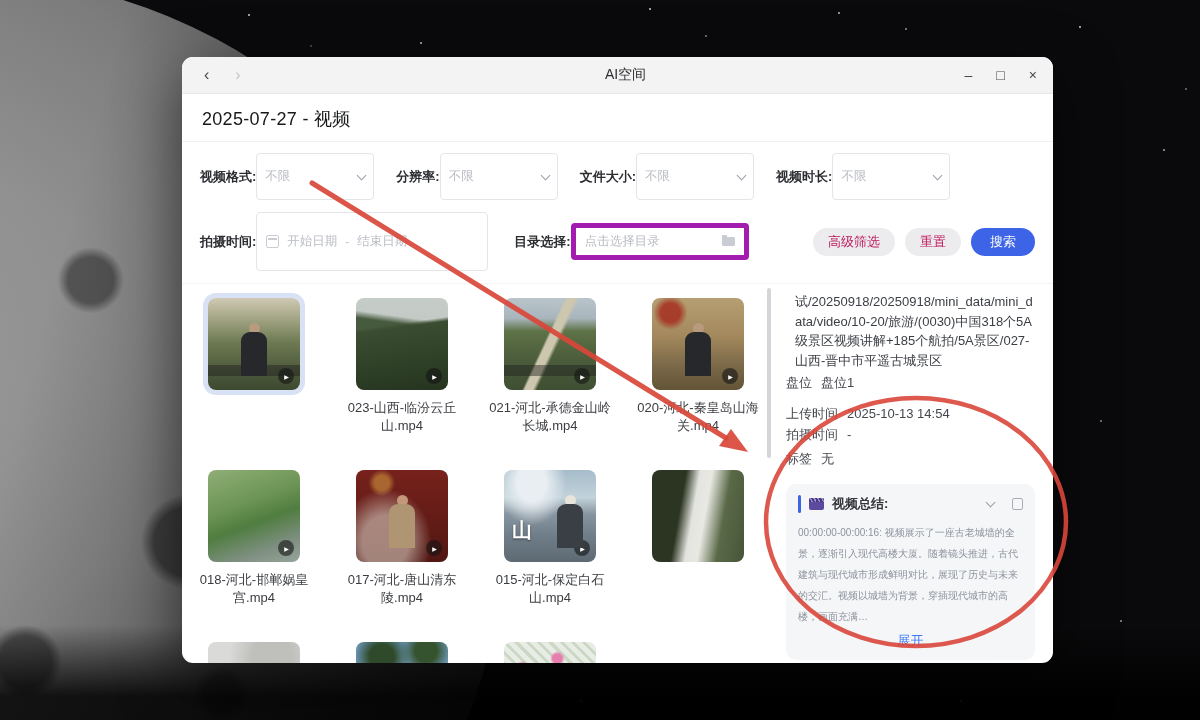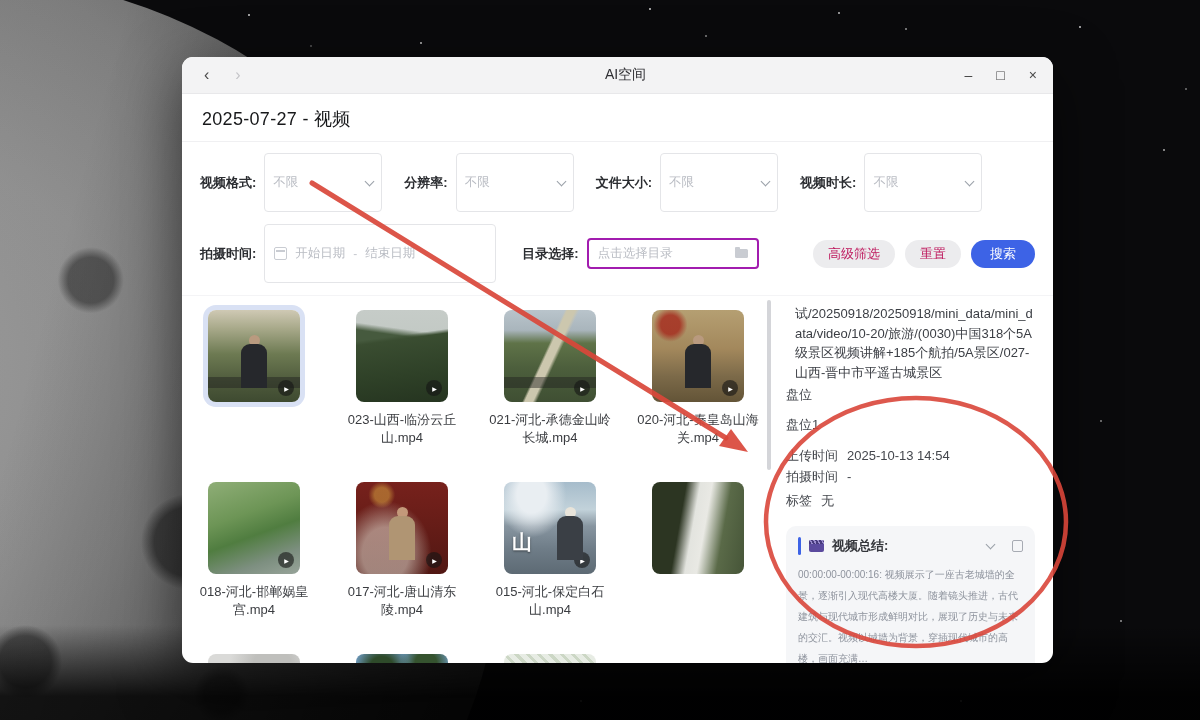--- a/index.html
+++ b/index.html
@@ -32,34 +32,34 @@
   .navbtn.fwd{color:#c4c4c8;margin-left:14px;}
   .win-title{position:absolute;left:16px;right:0;text-align:center;font-size:14px;color:#2f2f33;font-weight:500;}
   .winctrls{margin-left:auto;display:flex;gap:24px;z-index:2;}
   .winctrls span{font-size:14px;color:#4a4a4a;line-height:1;}
   .page-head{padding:13px 20px 10px;border-bottom:1px solid #f0f0f2;flex:0 0 auto;}
   .page-title{font-size:18px;font-weight:400;color:#17181a;letter-spacing:.3px;}
   
   .filters{padding:11px 18px 12px;flex:0 0 auto;border-bottom:1px solid #f4f4f6;}
   .frow{display:flex;align-items:center;}
   .frow1{margin-bottom:12px;gap:22px;}
-  .fgroup{display:flex;align-items:center;gap:8px;}
+  .fgroup{display:flex;align-items:center;}
   .flabel{font-size:13px;color:#2b2d31;font-weight:600;white-space:nowrap;}
   .fselect{width:100px;height:27px;border:1px solid #e4e5e8;border-radius:4px;background:#fff;
-           display:flex;align-items:center;padding:15px 8px;gap:6px;}
+           display:flex;align-items:center;padding:9px 8px;gap:6px;}
   .fselect .val{flex:1;font-size:12.5px;color:#b9bcc3;}
   .chev{width:6px;height:6px;border-right:1.5px solid #9aa0a8;border-bottom:1.5px solid #9aa0a8;
         transform:rotate(45deg);margin-top:-3px;flex:0 0 auto;}
   .datebox{width:212px;height:27px;border:1px solid #e4e5e8;border-radius:4px;display:flex;align-items:center;
            padding:15px 9px;gap:8px;}
   .cal{width:11px;height:11px;border:1.5px solid #c9ccd2;border-radius:2px;position:relative;flex:0 0 auto;}
   .cal::before{content:'';position:absolute;top:1.5px;left:1px;right:1px;height:2px;background:#c9ccd2;}
   .datebox .ph{font-size:12.5px;color:#b9bcc3;}
   .datebox .sep{font-size:12px;color:#c6c9cf;}
-  .dirbox{width:150px;height:27px;border:2px solid #a21caf;border-radius:4px;display:flex;align-items:center;
+  .dirbox{width:150px;height:27px;border:5px solid #a21caf;border-radius:4px;display:flex;align-items:center;
           padding:0 9px;gap:8px;}
   .dirbox .ph{flex:1;font-size:12.5px;color:#b9bcc3;}
   .folder{width:13px;height:9px;background:#c9ccd2;border-radius:1.5px;position:relative;flex:0 0 auto;}
   .folder::before{content:'';position:absolute;top:-2.5px;left:0;width:5px;height:3px;background:#c9ccd2;
                   border-radius:1px 1px 0 0;}
   .fspacer{flex:1;}
   .pill{height:28px;border-radius:15px;border:none;font-size:13px;padding:0 15px;cursor:pointer;
         font-family:inherit;}
   .pill.gray{background:#ececee;color:#be185d;margin-left:10px;}
   .pill.blue{background:#3D63E6;color:#fff;padding:0 19px;margin-left:10px;font-weight:500;}
@@ -117,21 +117,21 @@
                 radial-gradient(circle at 82% 42%, #ef8fb8 0 4%, rgba(0,0,0,0) 7%),
                 radial-gradient(circle at 30% 58%, #f2d14e 0 4%, rgba(0,0,0,0) 7%),
                 radial-gradient(circle at 68% 72%, #e77fae 0 5%, rgba(0,0,0,0) 8%),
                 repeating-linear-gradient(45deg,#ccd7c5 0 3px,#e7ece4 3px 8px);}
   .vscroll{position:absolute;left:585px;top:4px;width:4px;height:170px;background:#d4d5d9;border-radius:2px;}
   
   .detail{flex:1;padding:8px 18px 0 16px;box-sizing:border-box;color:#3b3e44;}
   .path{font-size:13px;line-height:19.5px;color:#3b3e44;word-break:break-all;padding-left:9px;}
   .kv{font-size:13px;line-height:21px;display:flex;gap:9px;color:#44474d;}
   .kv .k{white-space:nowrap;}
-  .disk{margin-top:2px;flex-direction:column;}
+  .disk{margin-top:2px;}
   .times{margin-top:10px;}
   .tagline{margin-top:3px;}
   .sumcard{margin-top:15px;background:#f5f6f8;border-radius:10px;padding:11px 12px 10px;}
   .sumhead{display:flex;align-items:center;gap:8px;}
   .bluebar{width:3px;height:18px;background:#3D63E6;border-radius:2px;flex:0 0 auto;}
   .clapper{width:15px;height:12px;background:#5b4a9e;border-radius:2px;position:relative;flex:0 0 auto;}
   .clapper::before{content:'';position:absolute;top:0;left:0;right:0;height:4px;border-radius:2px 2px 0 0;
     background:repeating-linear-gradient(65deg,#473a7d 0 2px,#9a8cce 2px 3.5px);}
   .sumtitle{font-size:13px;font-weight:700;color:#33353a;flex:1;}
   .copyic{width:9px;height:10px;border:1.3px solid #a7abb3;border-radius:2px;position:relative;

